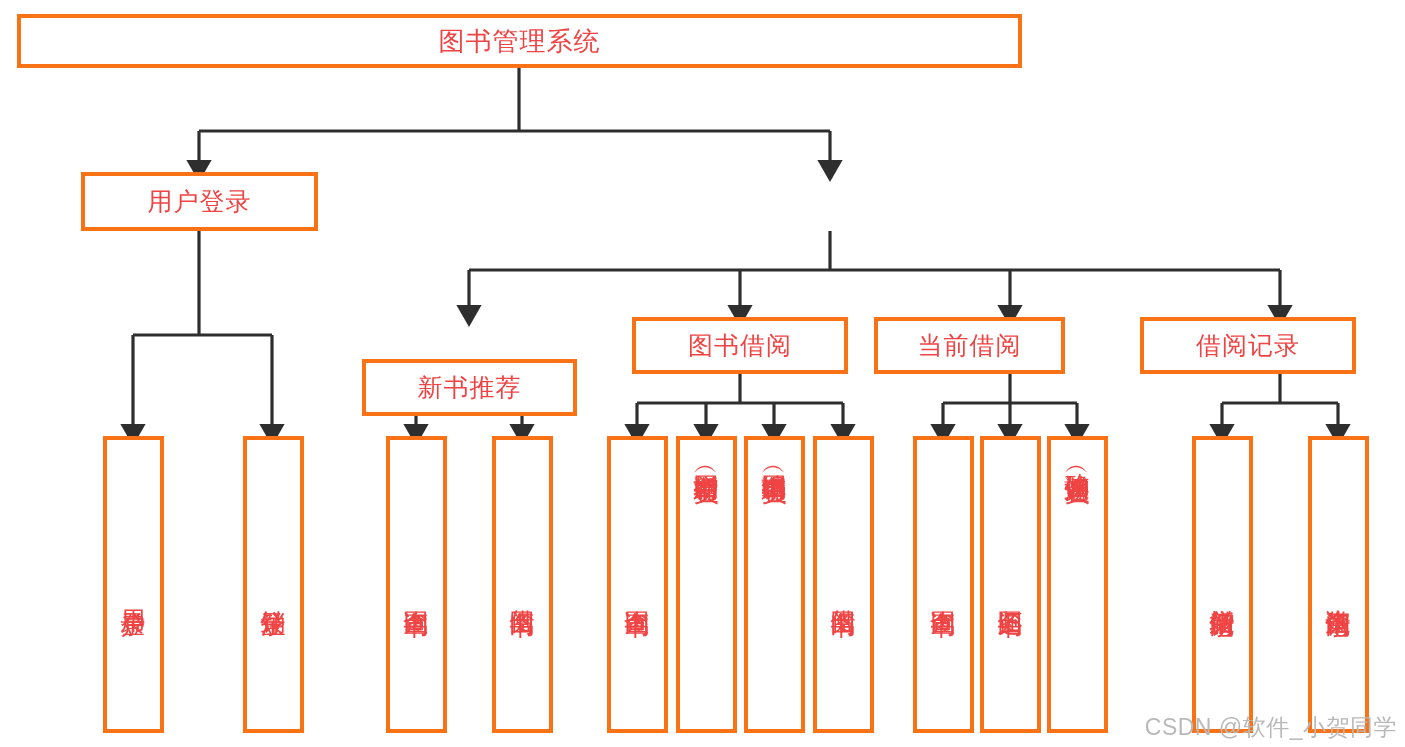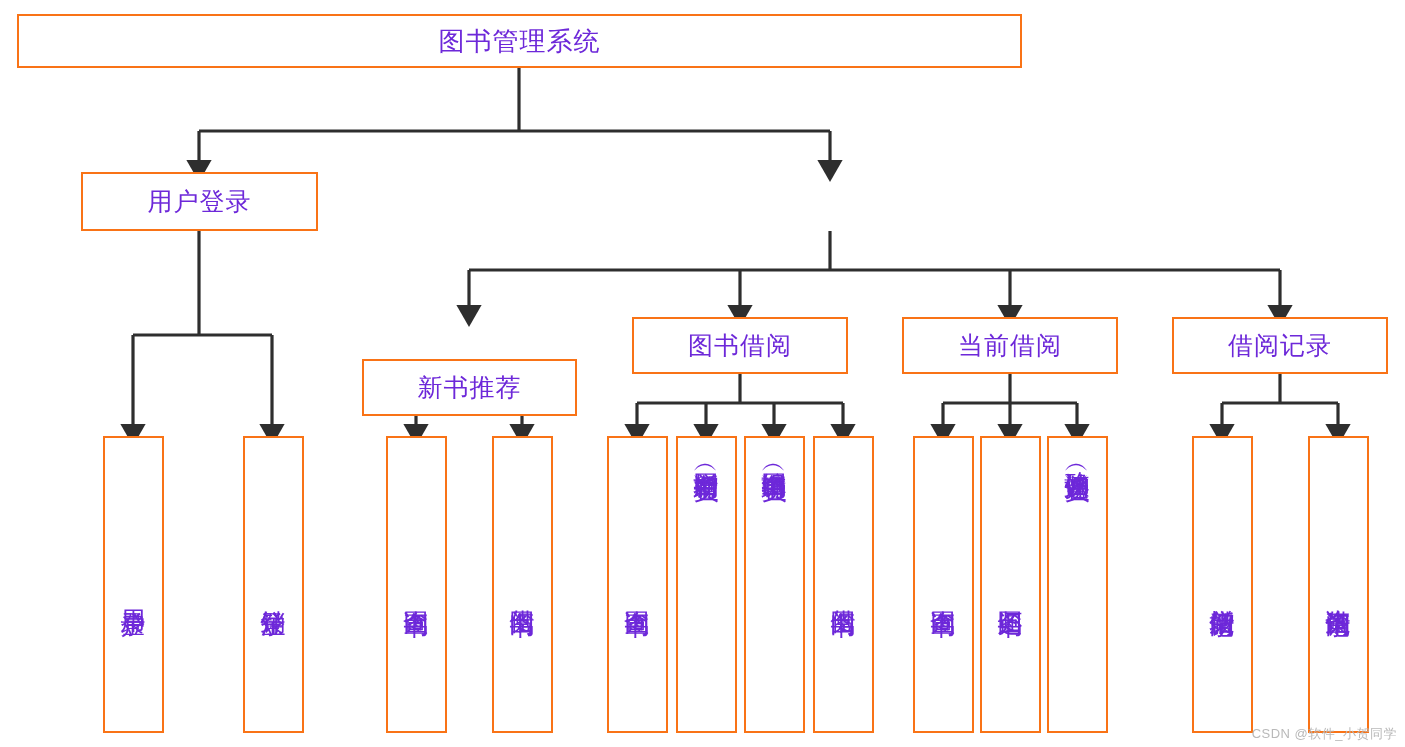--- a/index.html
+++ b/index.html
@@ -21,26 +21,26 @@
     position: absolute;
     left: 0;
     top: 0;
     width: 1405px;
     height: 747px;
     pointer-events: none;
   }
   .node {
     position: absolute;
     box-sizing: border-box;
-    border: 2px solid #f97316;
+    border: 4px solid #f97316;
     background: #ffffff;
     display: flex;
     align-items: center;
     justify-content: center;
-    color: #6d28d9;
+    color: #ef4444;
   }
   .node.h {
     font-size: 25px;
     line-height: 1.1;
     letter-spacing: 1px;
     white-space: nowrap;
   }
   .node.root {
     font-size: 26px;
   }
@@ -57,21 +57,21 @@
     line-height: 1.04;
     white-space: nowrap;
   }
   .vtext.mid {
     align-self: center;
   }
   #watermark {
     position: absolute;
     right: 8px;
     bottom: 4px;
-    font-size: 13px;
+    font-size: 23px;
     color: #b9b9b9;
     white-space: nowrap;
     letter-spacing: 0.5px;
   }
 </style>
 </head>
 <body>
 
 <div id="canvas">
 
@@ -133,24 +133,24 @@
   <div class="node h" style="left:81px; top:172px; width:237px; height:59px;">
     <span>用户登录</span>
   </div>
 
   <div class="node h" style="left:362px; top:317px; width:215px; height:57px;margin-top:42px;">
     <span>新书推荐</span>
   </div>
   <div class="node h" style="left:632px; top:317px; width:216px; height:57px;">
     <span>图书借阅</span>
   </div>
-  <div class="node h" style="left:902px; top:317px; width:216px; height:57px;">
+  <div class="node h" style="left:874px; top:317px; width:191px; height:57px;">
     <span>当前借阅</span>
   </div>
-  <div class="node h" style="left:1172px; top:317px; width:216px; height:57px;">
+  <div class="node h" style="left:1140px; top:317px; width:216px; height:57px;">
     <span>借阅记录</span>
   </div>
 
   <div class="node leaf" style="left:103px; top:436px; width:61px; height:297px;">
     <span class="vtext mid">用户登录</span>
   </div>
   <div class="node leaf" style="left:243px; top:436px; width:61px; height:297px;">
     <span class="vtext mid">注销登录</span>
   </div>
 

